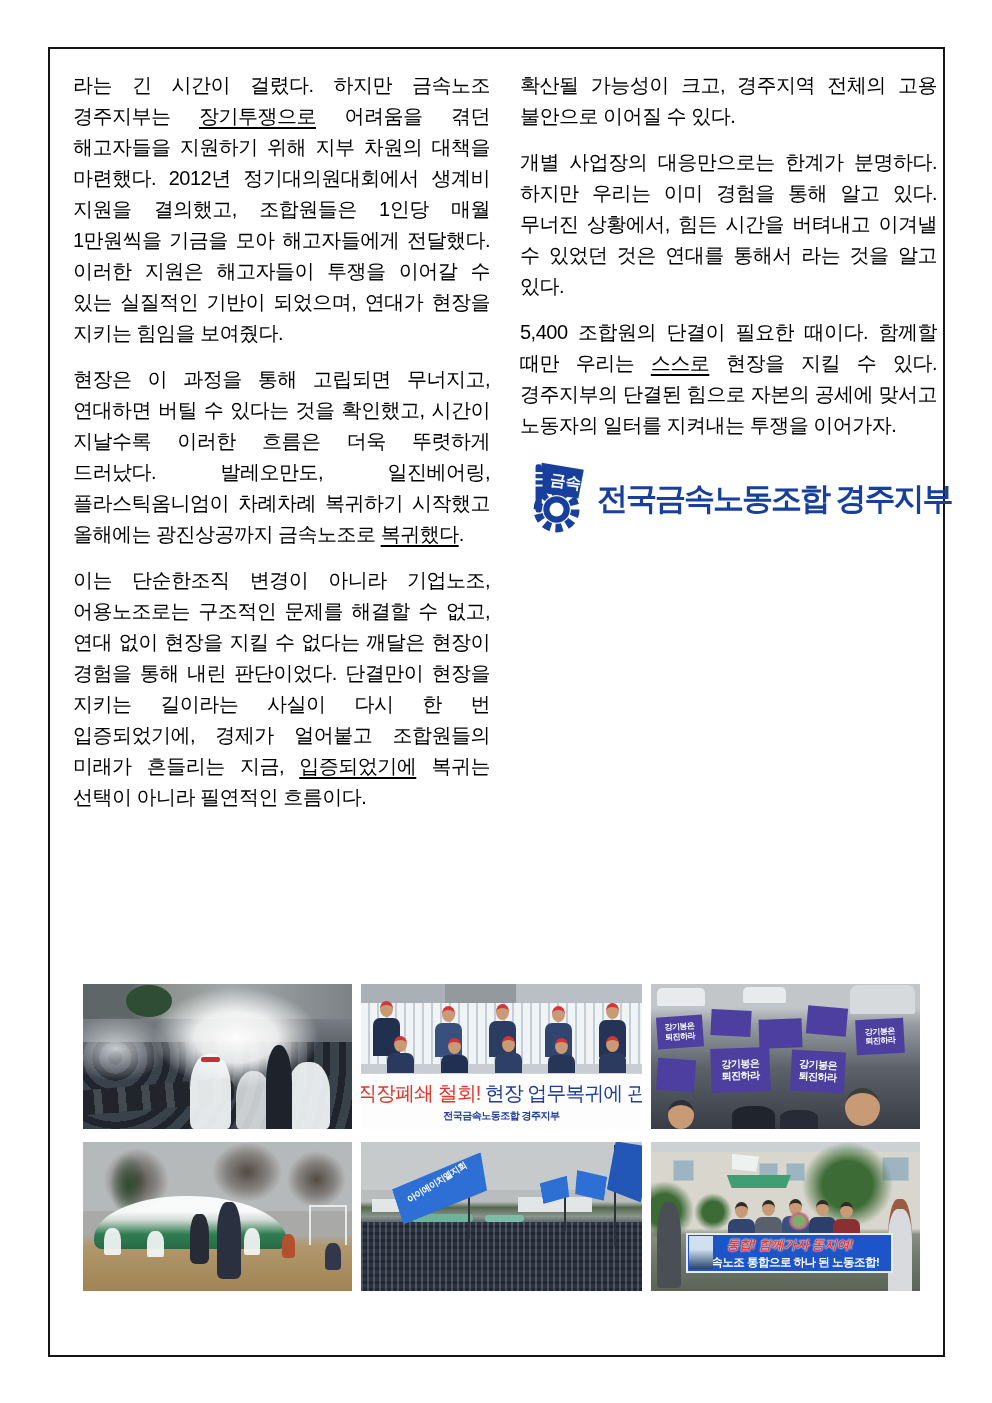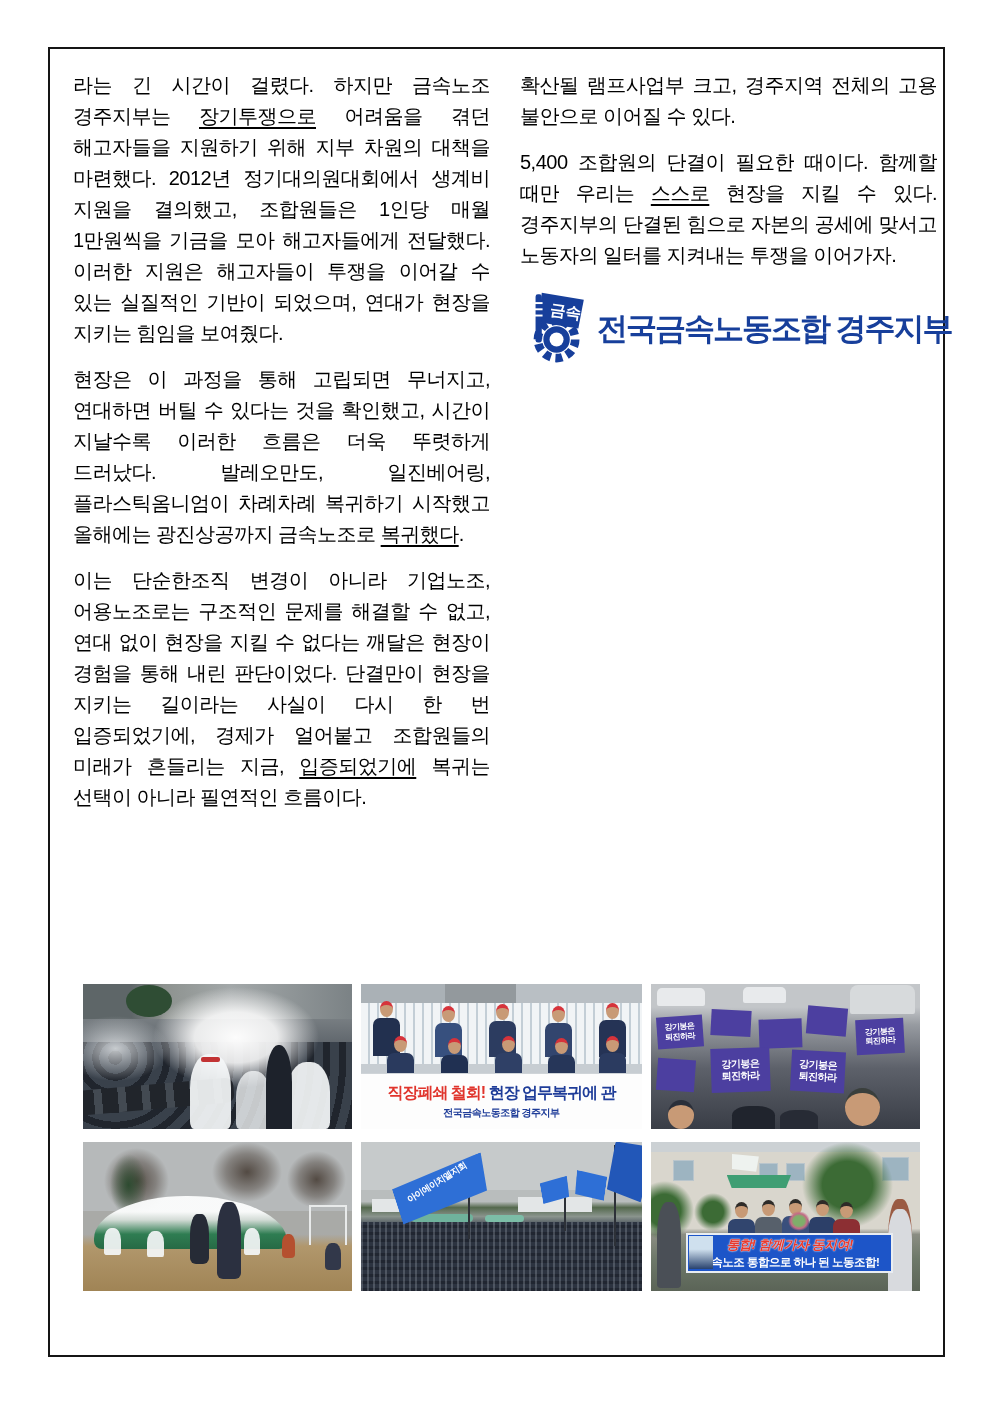--- a/index.html
+++ b/index.html
@@ -52,21 +52,21 @@
   .ph2-fence{left:0;top:13%;right:0;height:42%;
     background:repeating-linear-gradient(90deg,#f1f4f6 0 7px,#c3ced6 7px 9px);}
   .p2man{position:absolute;width:30px;}
   .p2man .h{display:block;width:13px;height:13px;border-radius:50%;
     background:#c89a76;margin:0 auto;border-top:4px solid #d6333b;box-sizing:border-box;height:16px;}
   .p2man .b{display:block;width:27px;height:26px;border-radius:7px 7px 0 0;
     background:#2a3a5e;margin:1px auto 0;}
   .ph2-banner{left:0;right:0;bottom:0;height:38%;background:#fdfdfd;
     border-top:1px solid #cfd4d8;display:flex;flex-direction:column;
     align-items:center;justify-content:center;gap:2px;}
-  .ph2-l1{font-weight:bold;font-size:16px;letter-spacing:-1px;white-space:nowrap;}
+  .ph2-l1{font-weight:normal;font-size:20px;letter-spacing:-1px;white-space:nowrap;}
   .ph2-l1 .red{color:#e0342c;}
   .ph2-l1 .blue{color:#1f3d99;}
   .ph2-sub{font-weight:bold;font-size:10px;color:#1f3d99;letter-spacing:-0.5px;}
   
   .ph3{background:linear-gradient(180deg,#c3c6c9 0 16%,#979ba1 28%,#5d616a 58%,#393d46 100%);}
   .car{background:#e8eaec;border-radius:5px 5px 2px 2px;}
   .sg{position:absolute;background:#4c3fa0;color:#fff;font-weight:bold;font-size:8px;
     line-height:1.2;display:flex;flex-direction:column;align-items:center;
     justify-content:center;text-align:center;letter-spacing:-0.5px;}
   .face3{background:#c89a76;border-radius:50%;border-top:5px solid #3a3f3c;box-sizing:border-box;}
@@ -110,21 +110,22 @@
 
   <div class="columns">
 
     <div class="col">
       <p><span>라는 긴 시간이 걸렸다. 하지만 금속노조 경주지부는 </span><span class="u-seg">장기투쟁으로</span><span> 어려움을 겪던 해고자들을 지원하기 위해 지부 차원의 대책을 마련했다. 2012년 정기대의원대회에서 생계비 지원을 결의했고, 조합원들은 1인당 매월 1만원씩을 기금을 모아 해고자들에게 전달했다. 이러한 지원은 해고자들이 투쟁을 이어갈 수 있는 실질적인 기반이 되었으며, 연대가 현장을 지키는 힘임을 보여줬다.</span></p>
       <p><span>현장은 이 과정을 통해 고립되면 무너지고, 연대하면 버틸 수 있다는 것을 확인했고, 시간이 지날수록 이러한 흐름은 더욱 뚜렷하게 드러났다. 발레오만도, 일진베어링, 플라스틱옴니엄이 차례차례 복귀하기 시작했고 올해에는 광진상공까지 금속노조로 </span><span class="u-seg">복귀했다</span><span>.</span></p>
       <p><span>이는 단순한조직 변경이 아니라 기업노조, 어용노조로는 구조적인 문제를 해결할 수 없고, 연대 없이 현장을 지킬 수 없다는 깨달은 현장이 경험을 통해 내린 판단이었다. 단결만이 현장을 지키는 길이라는 사실이 다시 한 번 입증되었기에, 경제가 얼어붙고 조합원들의 미래가 흔들리는 지금, </span><span class="u-seg">입증되었기에</span><span> 복귀는 선택이 아니라 필연적인 흐름이다.</span></p>
     </div>
 
     <div class="col">
-      <p><span>확산될 램프사업부 크고, 경주지역 전체의 고용 불안으로 이어질 수 있다.</span><span class="u-seg"></span><span></span></p>
+      <p><span>확산될 가능성이 크고, 경주지역 전체의 고용 불안으로 이어질 수 있다.</span><span class="u-seg"></span><span></span></p>
+      <p><span>개별 사업장의 대응만으로는 한계가 분명하다. 하지만 우리는 이미 경험을 통해 알고 있다. 무너진 상황에서, 힘든 시간을 버텨내고 이겨낼 수 있었던 것은 연대를 통해서 라는 것을 알고 있다.</span><span class="u-seg"></span><span></span></p>
       <p><span>5,400 조합원의 단결이 필요한 때이다. 함께할 때만 우리는 </span><span class="u-seg">스스로</span><span> 현장을 지킬 수 있다. 경주지부의 단결된 힘으로 자본의 공세에 맞서고 노동자의 일터를 지켜내는 투쟁을 이어가자.</span></p>
 
       <div class="logo-row">
         <span>
           <svg width="70" height="76" viewBox="0 0 90 96">
             <g fill="#173f9b">
               <circle cx="47" cy="64" r="24" fill="none" stroke="#173f9b" stroke-width="11" stroke-dasharray="9 6"></circle>
               <circle cx="47" cy="64" r="17" fill="#173f9b"></circle>
               <circle cx="47" cy="64" r="9" fill="#ffffff"></circle>
               <path d="M28 4 L82 13 L75 50 L24 42 Z"></path>

